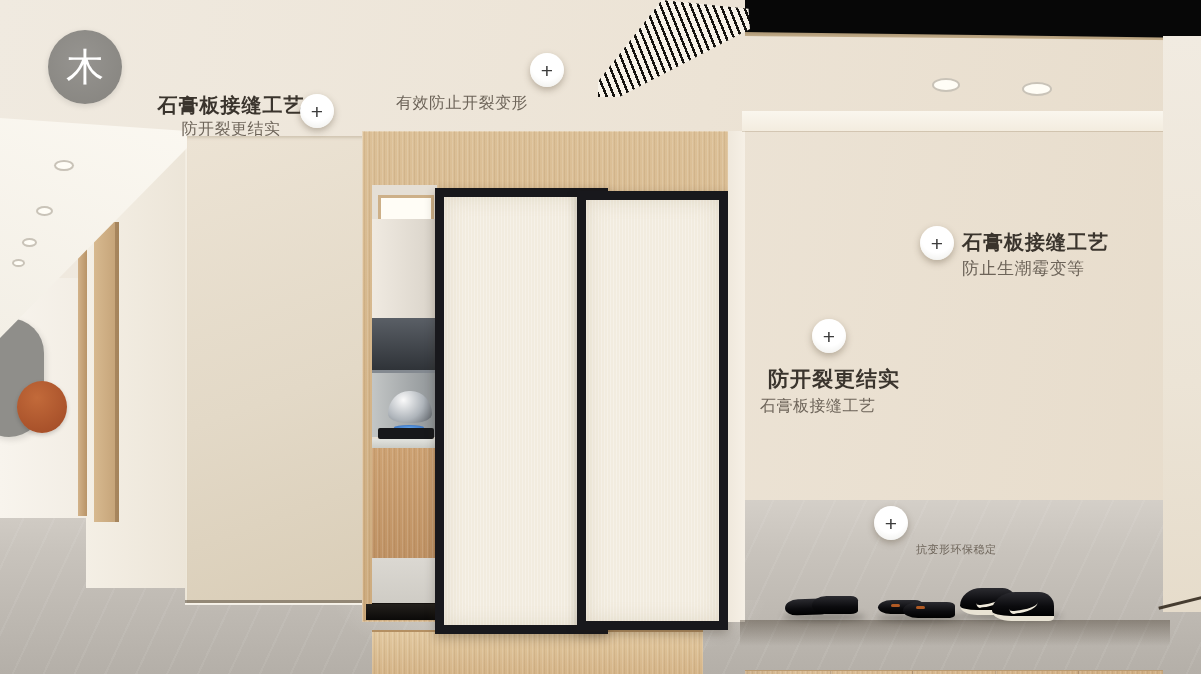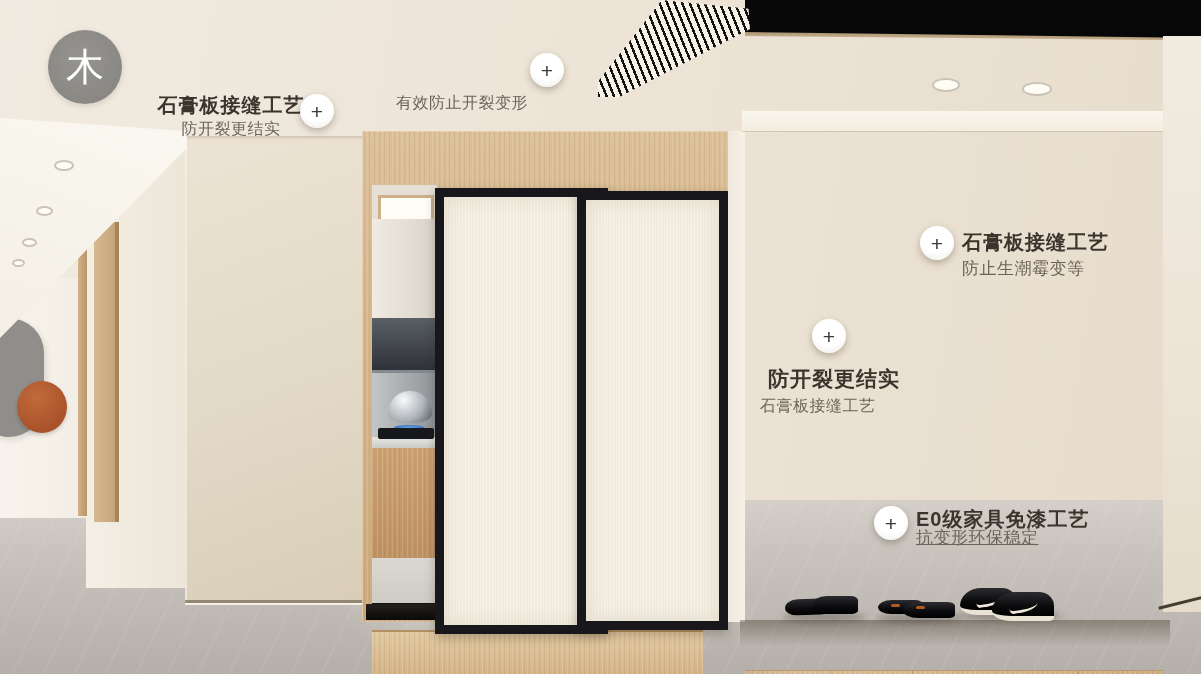--- a/index.html
+++ b/index.html
@@ -143,21 +143,21 @@
   #co-moist .plus{left:0;top:0;}
   #co-moist .t{left:42px;top:3px;font-size:20px;}
   #co-moist .s{left:42px;top:31px;font-size:17px;}
   #co-hard{left:760px;top:319px;width:160px;height:98px;}
   #co-hard .plus{left:52px;top:0;}
   #co-hard .t{left:8px;top:46px;font-size:21px;}
   #co-hard .s{left:0;top:77px;font-size:16px;}
   #co-furn{left:874px;top:506px;width:216px;height:54px;}
   #co-furn .plus{left:0;top:0;}
   #co-furn .t{left:42px;top:0;font-size:20px;}
-  #co-furn .s{left:42px;top:20px;font-size:17px;text-decoration:underline;}
+  #co-furn .s{left:42px;top:36px;font-size:11px;}
 </style>
 </head>
 <body>
 
 <div class="stage">
 
   <div class="abs" id="floor"></div>
   <div class="abs" id="floor-glow"></div>
 
   <div class="abs" id="wall-far"></div>
@@ -260,17 +260,16 @@
         <span>+</span>
       </button>
     <div class="t">防开裂更结实</div>
     <div class="s">石膏板接缝工艺</div>
   </div>
 
   <div class="co" id="co-furn">
     <button class="plus">
         <span>+</span>
       </button>
-    <div class="t">E0级家具免漆工艺</div>
     <div class="s">抗变形环保稳定</div>
   </div>
 
 </div>
 
 </body></html>

